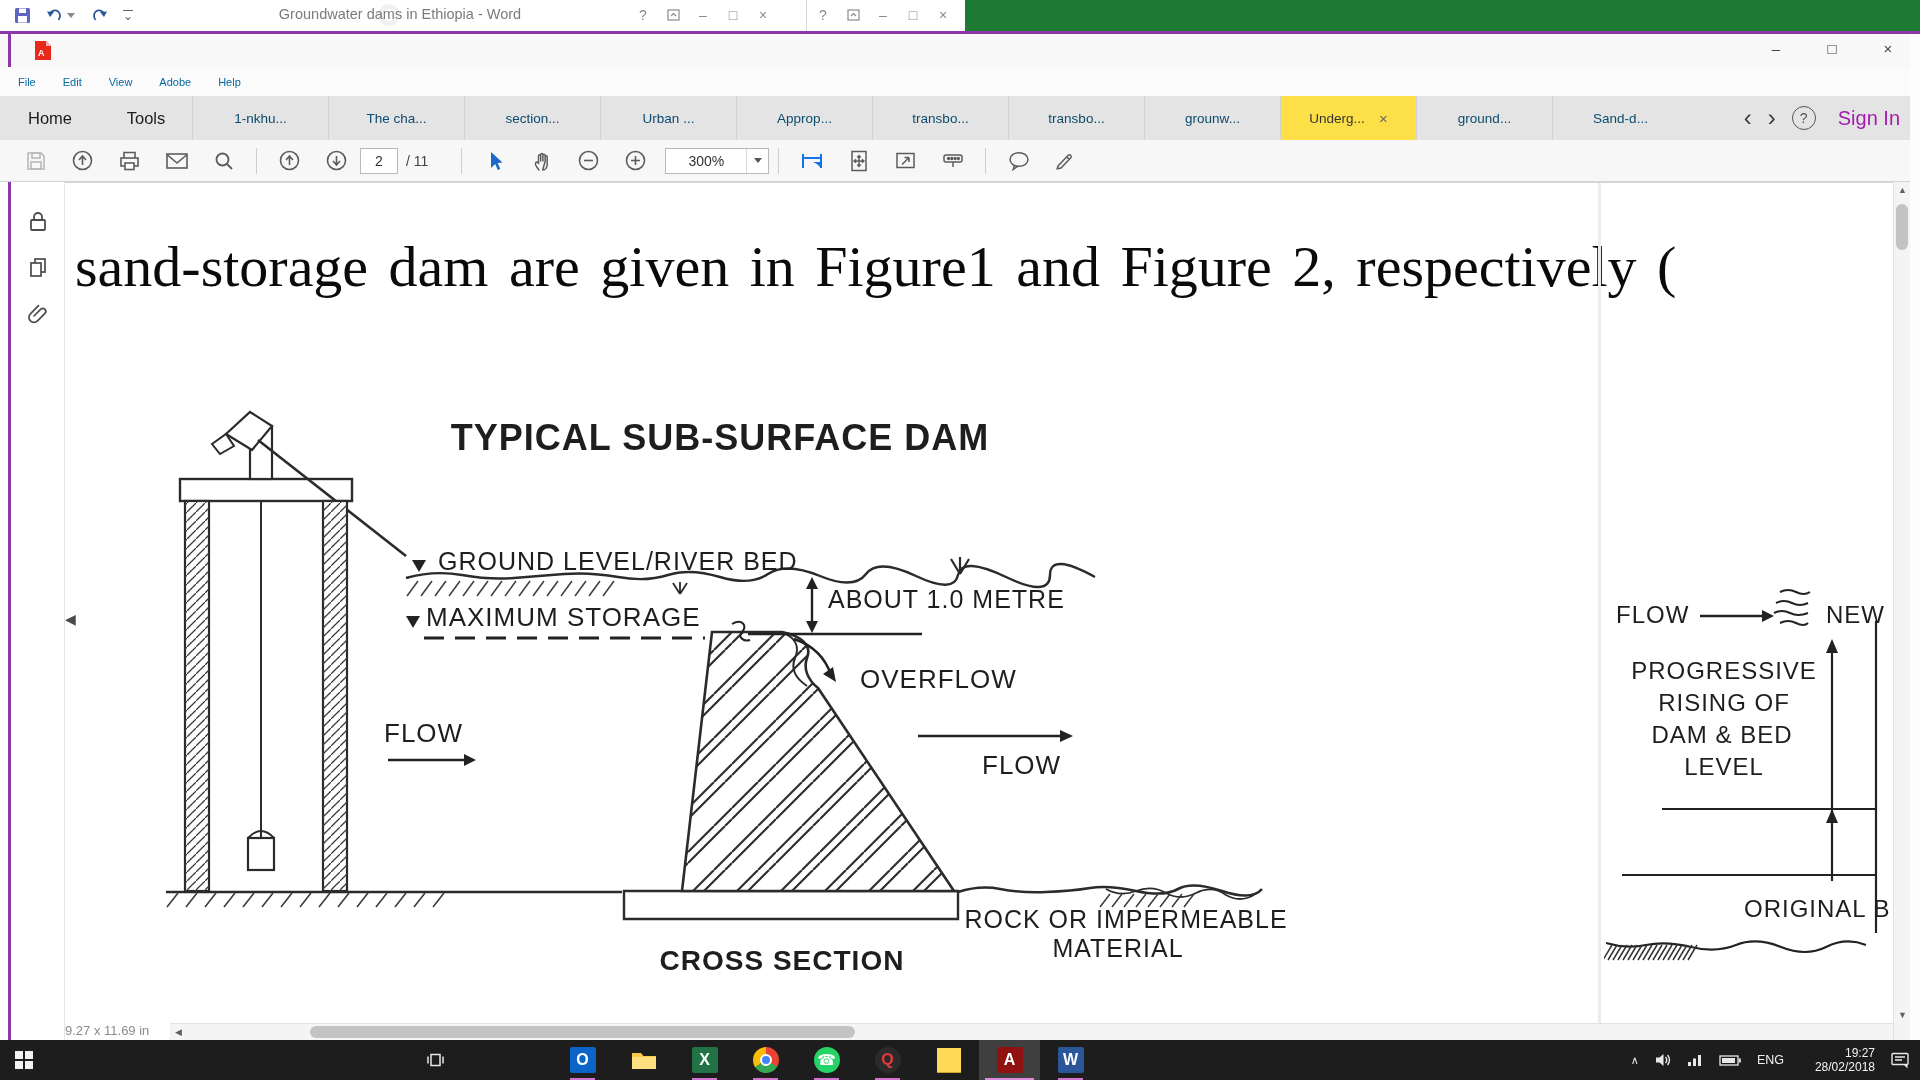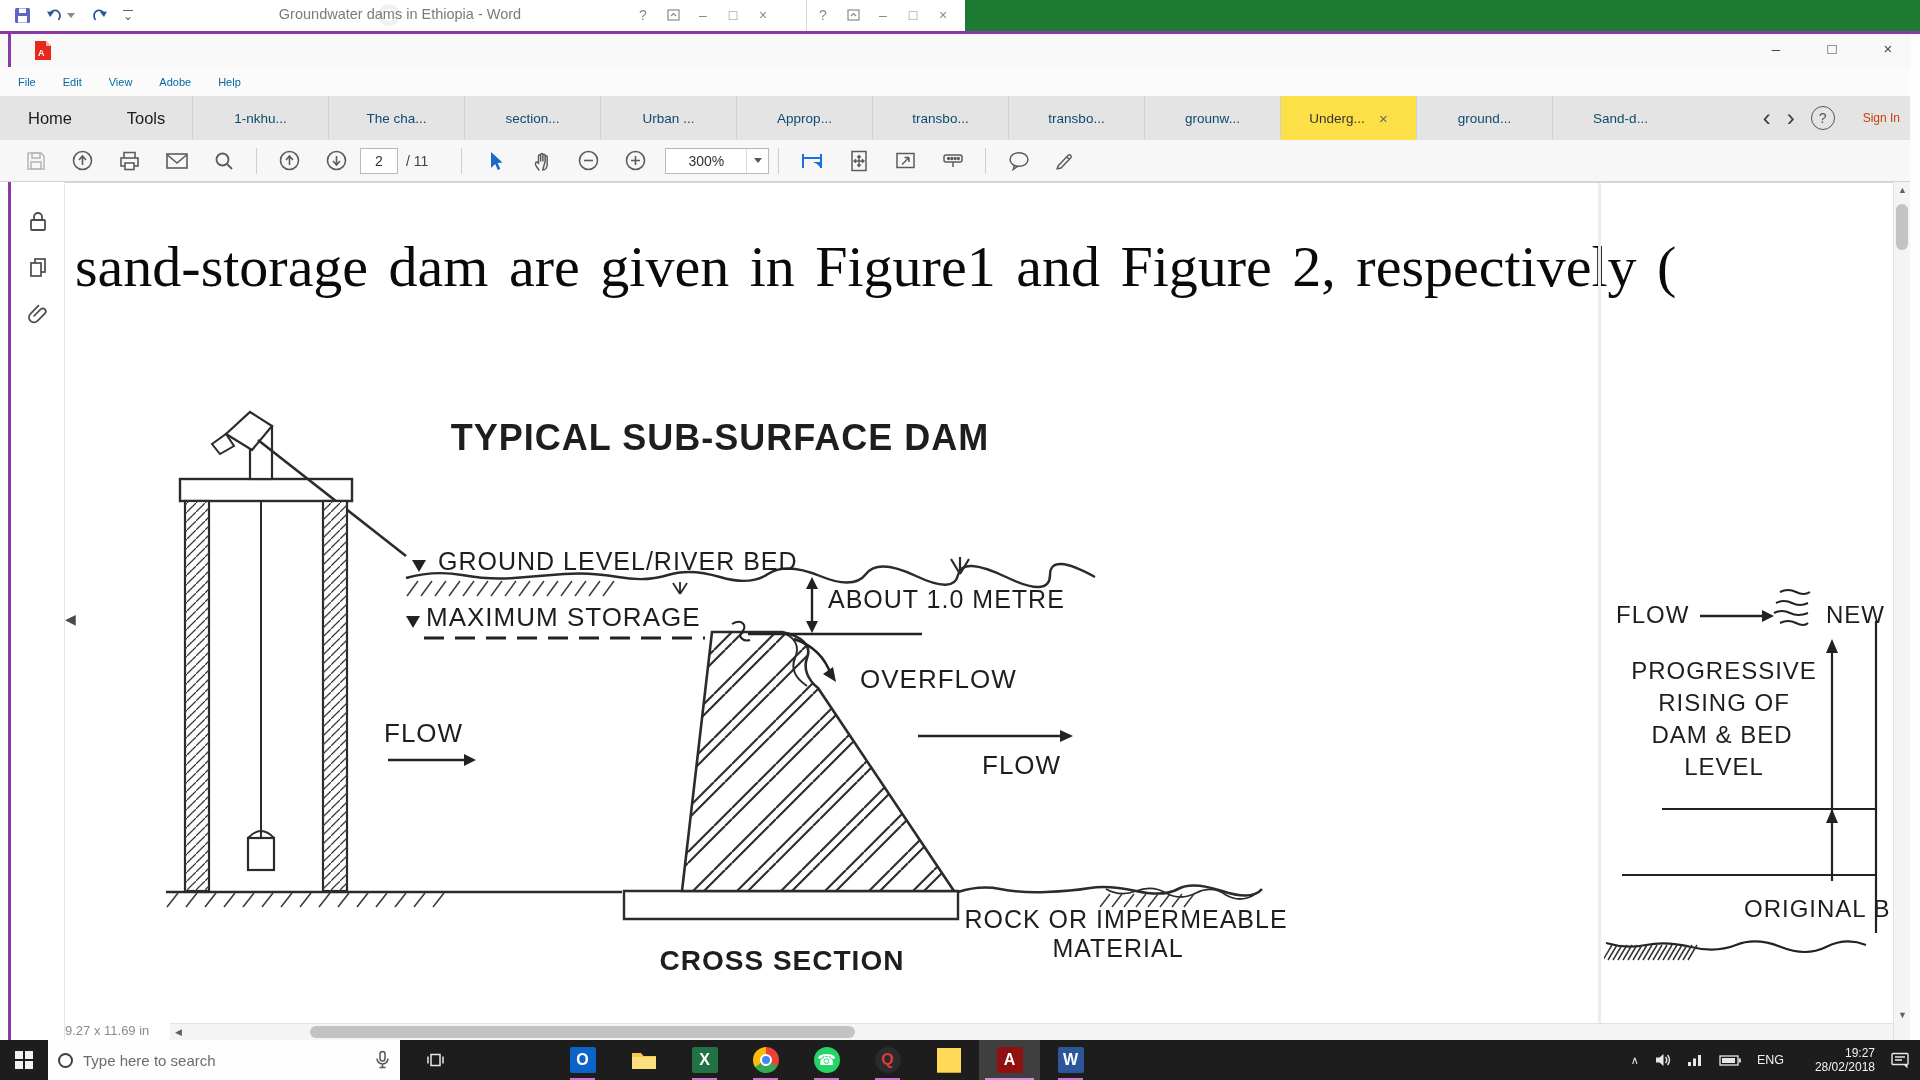--- a/index.html
+++ b/index.html
@@ -29,21 +29,21 @@
 .tab-fixed{display:flex;align-items:center;justify-content:center;font-size:16.5px;color:#1c1c1c}
 #tab-home{width:100px}
 #tab-tools{width:92px}
 .dtab{width:136px;border-left:1px solid #d1d1d1;display:flex;align-items:center;justify-content:center;font-size:13.5px;color:#0c4a6e;white-space:nowrap;overflow:hidden}
 .dtab.active{background:#fde047;color:#333}
 .dtab.active .x{margin-left:14px;color:#666;font-size:15px}
 .dtab:last-of-type{border-right:1px solid #d1d1d1}
 #tabnav{margin-left:auto;display:flex;align-items:center;gap:16px;padding-right:20px}
 #tabnav .chev{font-size:24px;color:#3d3d3d;line-height:20px}
 #tabnav .help{width:24px;height:24px;border:1.6px solid #555;border-radius:50%;color:#555;font-size:14px;display:flex;align-items:center;justify-content:center}
-#signin{font-size:12px;color:#c2410c;margin-left:12px}
+#signin{font-size:20px;color:#a21caf;margin-left:6px}
 
 #ac-toolbar{position:absolute;left:0;top:140px;width:1920px;height:42px;background:#f7f7f7;border-bottom:1px solid #d4d4d4;display:flex;align-items:center;padding-left:12px}
 .tb{width:47px;height:32px;display:flex;align-items:center;justify-content:center}
 .tsep{width:1px;height:26px;background:#cfcfcf;margin:0 9px}
 #page-input{width:38px;height:26px;border:1px solid #b9b9b9;background:#fff;text-align:center;font-size:14px;color:#333;font-family:"Liberation Sans",sans-serif}
 #page-total{font-size:14px;color:#444;margin:0 24px 0 8px;white-space:nowrap}
 #zoom-box{width:104px;height:26px;border:1px solid #b9b9b9;background:#fff;display:flex;align-items:center;margin-left:6px}
 #zoom-box .zv{flex:1;text-align:center;font-size:14px;color:#333}
 #zoom-box .zc{width:22px;border-left:1px solid #d9d9d9;height:100%;display:flex;align-items:center;justify-content:center}
 .caret{width:0;height:0;border-left:4px solid transparent;border-right:4px solid transparent;border-top:5px solid #555}
@@ -457,30 +457,20 @@
 
   <div id="taskbar">
     <div id="tb-start">
       <span class="winlogo">
           <div></div>
           <div></div>
           <div></div>
           <div></div>
         </span>
     </div>
-    <div id="tb-search">
-      <span class="cring"></span>
-      <input placeholder="Type here to search" style="">
-      <span>
-        <svg width="15" height="20" viewBox="0 0 15 20" fill="none" stroke="#555" stroke-width="1.5">
-            <rect x="5" y="1.5" width="5" height="9.5" rx="2.5"></rect>
-            <path d="M2,8.5 a5.5,5.5 0 0 0 11,0 M7.5,14 V17.5 M4.5,17.5 h6"></path>
-          </svg>
-      </span>
-    </div>
     <div id="tb-taskview">
       <svg width="21" height="20" viewBox="0 0 21 20" fill="none" stroke="#e8e8e8" stroke-width="1.5">
           <rect x="6" y="4.5" width="9" height="11"></rect>
           <path d="M3,6.5 v7 M18,6.5 v7"></path>
         </svg>
     </div>
     <div id="tb-apps">
       <div class="app">
         <span class="sq" style="background:#0d64c8">O</span>
           <span class="ind"></span>

